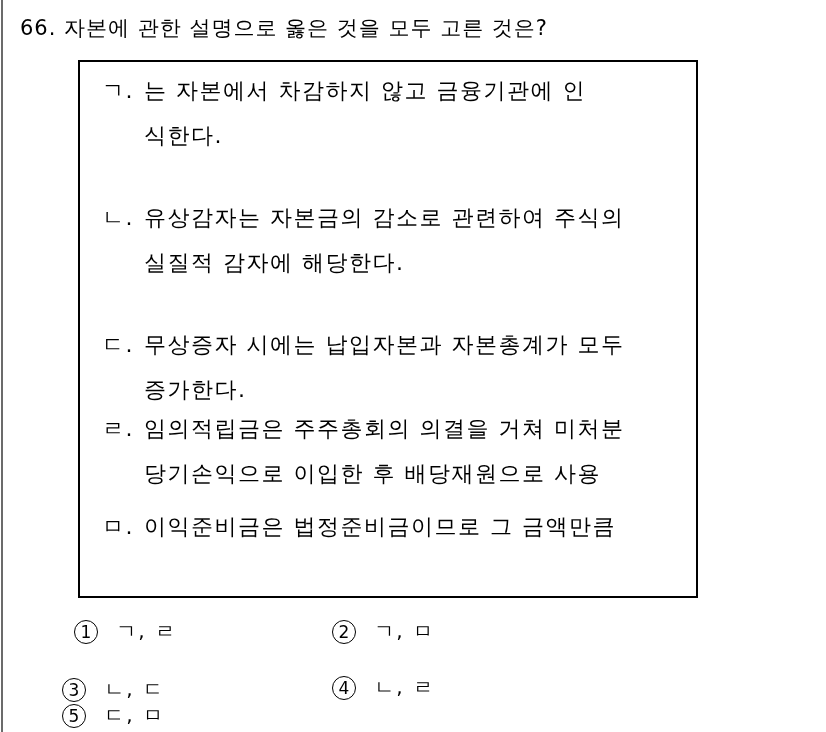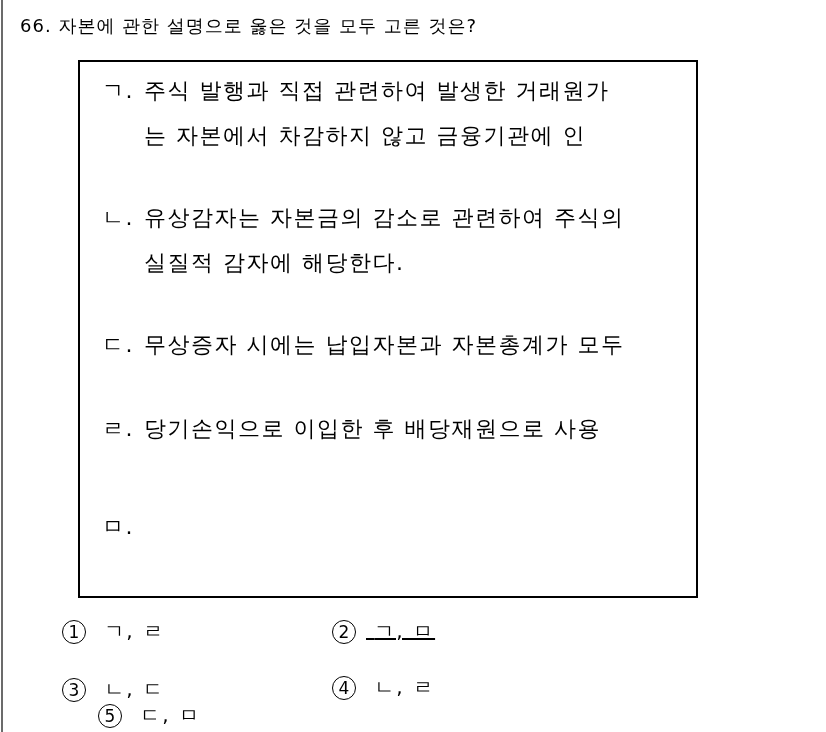--- a/index.html
+++ b/index.html
@@ -20,21 +20,21 @@
     left: 1px;
     top: 0;
     width: 2px;
     height: 732px;
     background: #6b6b6b;
   }
   .question-title {
     position: absolute;
     left: 20px;
     top: 14px;
-    font-size: 18px;
+    font-size: 21px;
     letter-spacing: 1px;
     white-space: nowrap;
   }
   .statement-box {
     position: absolute;
     left: 78px;
     top: 60px;
     width: 620px;
     height: 538px;
     border: 2px solid #000;
@@ -95,59 +95,62 @@
 
 <div class="question-title">
   <span>66.</span>
   <span>자본에 관한 설명으로 옳은 것을 모두 고른 것은?</span>
 </div>
 
 <div class="statement-box">
 
   <div class="statement" style="top: 6px;">
     <span class="marker">ㄱ.</span>
-    <span class="line">주식 발행과 직접 관련하여 발생한 거래원가</span>
     <span class="line">는 자본에서 차감하지 않고 금융기관에 인</span>
+    <span class="line">식한다.</span>
   </div>
 
   <div class="statement" style="top: 133px;">
     <span class="marker">ㄴ.</span>
     <span class="line">유상감자는 자본금의 감소로 관련하여 주식의</span>
     <span class="line">실질적 감자에 해당한다.</span>
   </div>
 
   <div class="statement" style="top: 260px;">
     <span class="marker">ㄷ.</span>
     <span class="line">무상증자 시에는 납입자본과 자본총계가 모두</span>
+    <span class="line">증가한다.</span>
   </div>
 
   <div class="statement" style="top: 344px;">
     <span class="marker">ㄹ.</span>
+    <span class="line">임의적립금은 주주총회의 의결을 거쳐 미처분</span>
     <span class="line">당기손익으로 이입한 후 배당재원으로 사용</span>
   </div>
 
   <div class="statement" style="top: 442px;">
     <span class="marker">ㅁ.</span>
+    <span class="line">이익준비금은 법정준비금이므로 그 금액만큼</span>
   </div>
 </div>
 
 <div class="choices">
-  <div class="choice" style="left: 0; top: 0;">
+  <div class="choice" style="left: 12px; top: 0;">
     <span class="num">1</span>
     <span class="ans">ㄱ, ㄹ</span>
   </div>
-  <div class="choice" style="left: 270px; top: 0; text-decoration: underline;">
+  <div class="choice" style="left: 270px; top: 0;">
     <span class="num">2</span>
     <span class="ans">ㄱ, ㅁ</span>
   </div>
   <div class="choice" style="left: 0; top: 58px;">
     <span class="num">3</span>
     <span class="ans">ㄴ, ㄷ</span>
   </div>
   <div class="choice" style="left: 270px; top: 56px;">
     <span class="num">4</span>
     <span class="ans">ㄴ, ㄹ</span>
   </div>
-  <div class="choice" style="left: 0; top: 84px; margin-left: 36px;">
+  <div class="choice" style="left: 0; top: 84px;">
     <span class="num">5</span>
     <span class="ans">ㄷ, ㅁ</span>
   </div>
 </div>
 
 </body></html>

